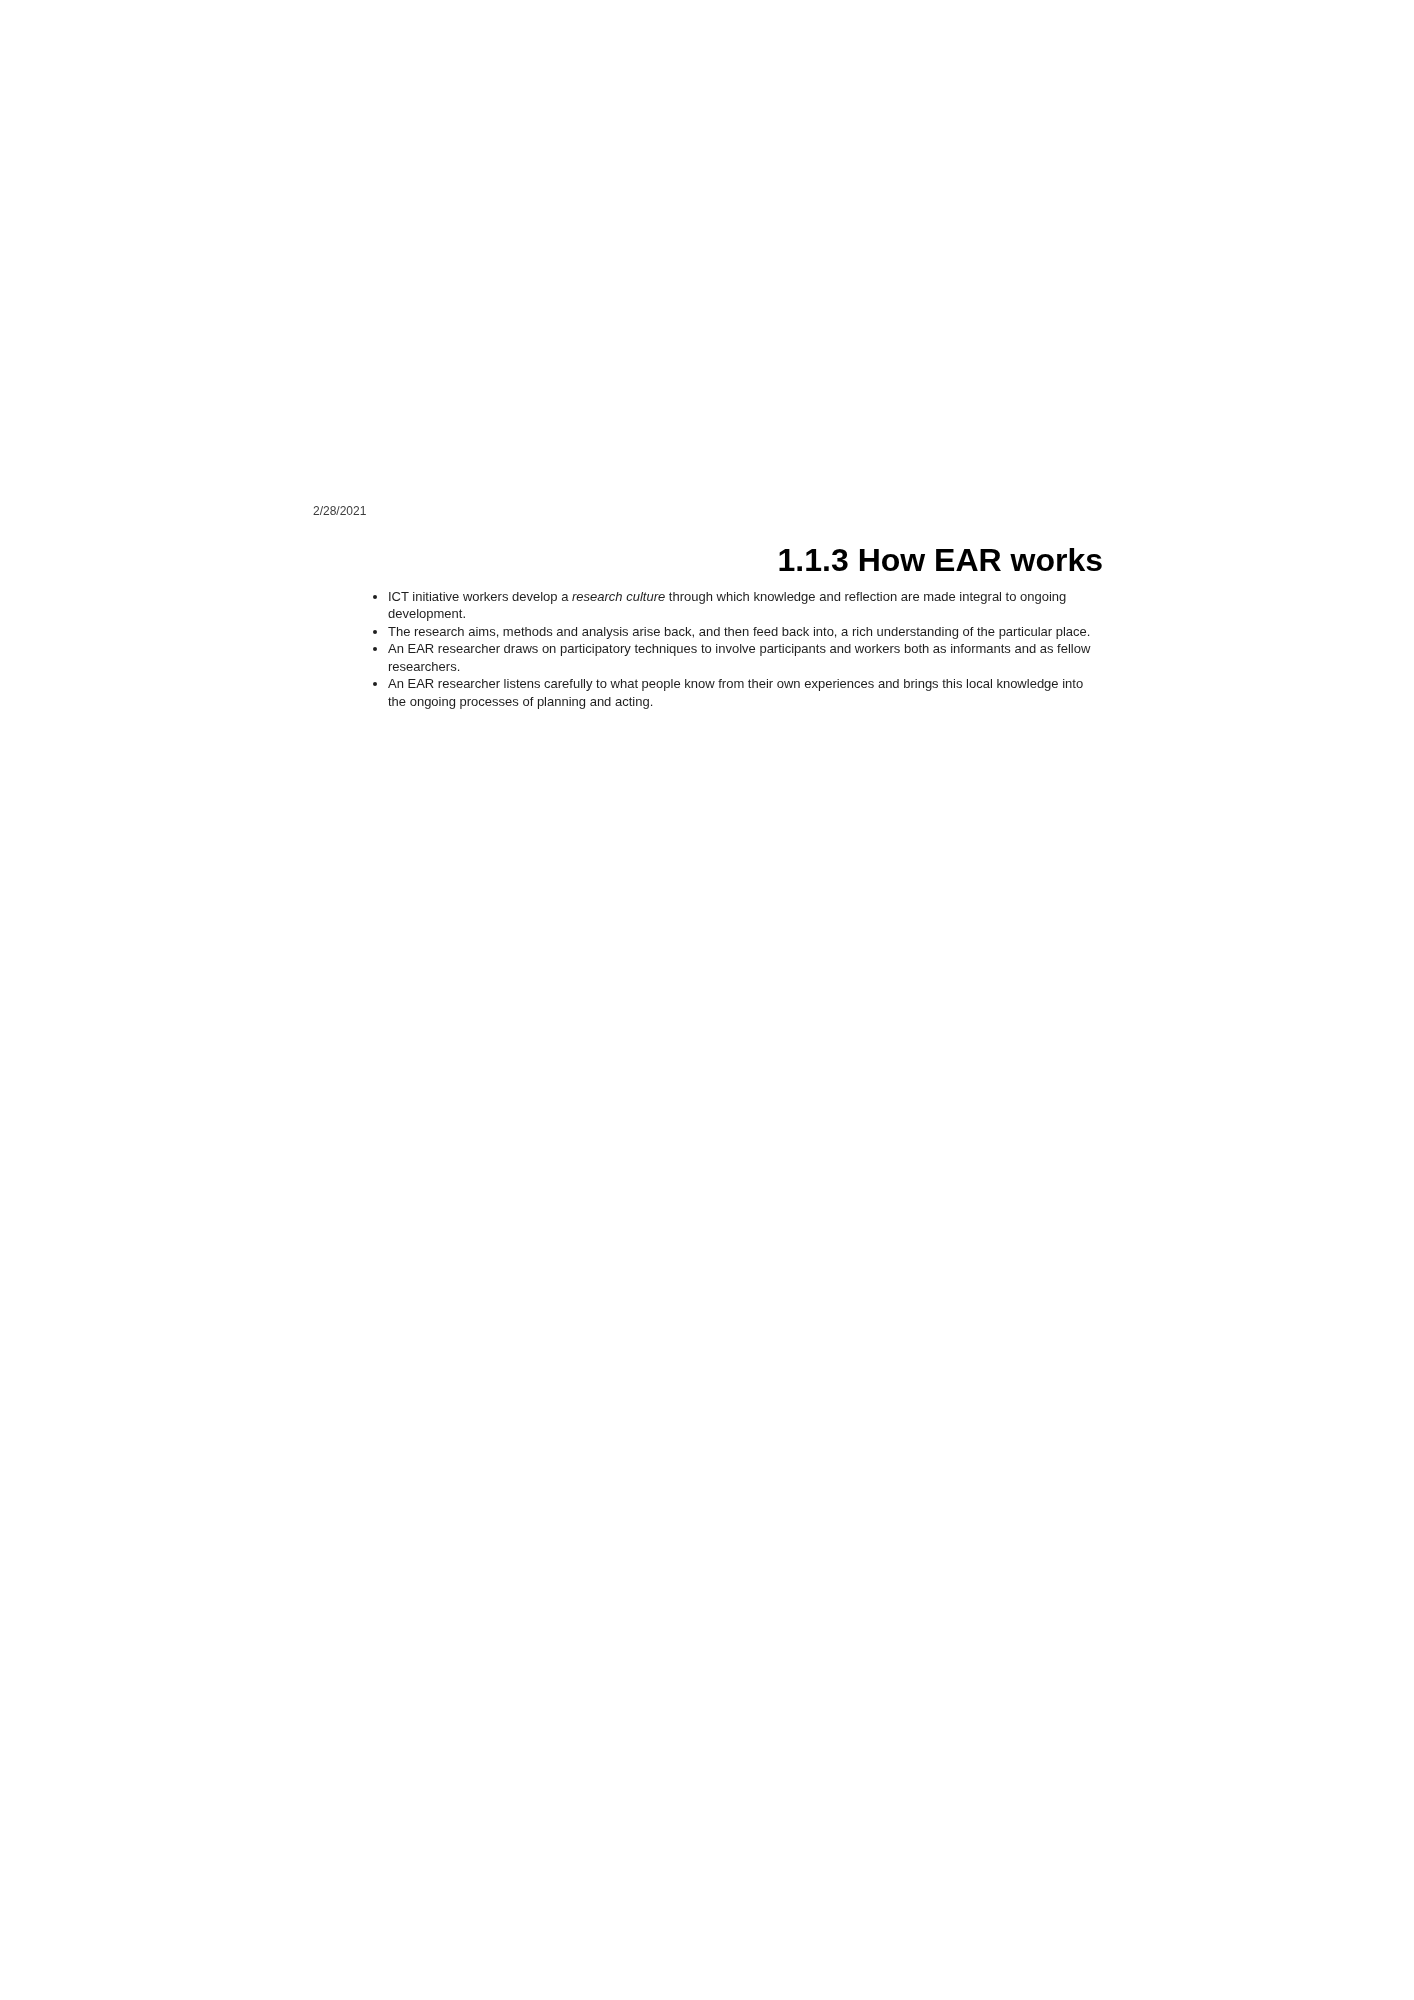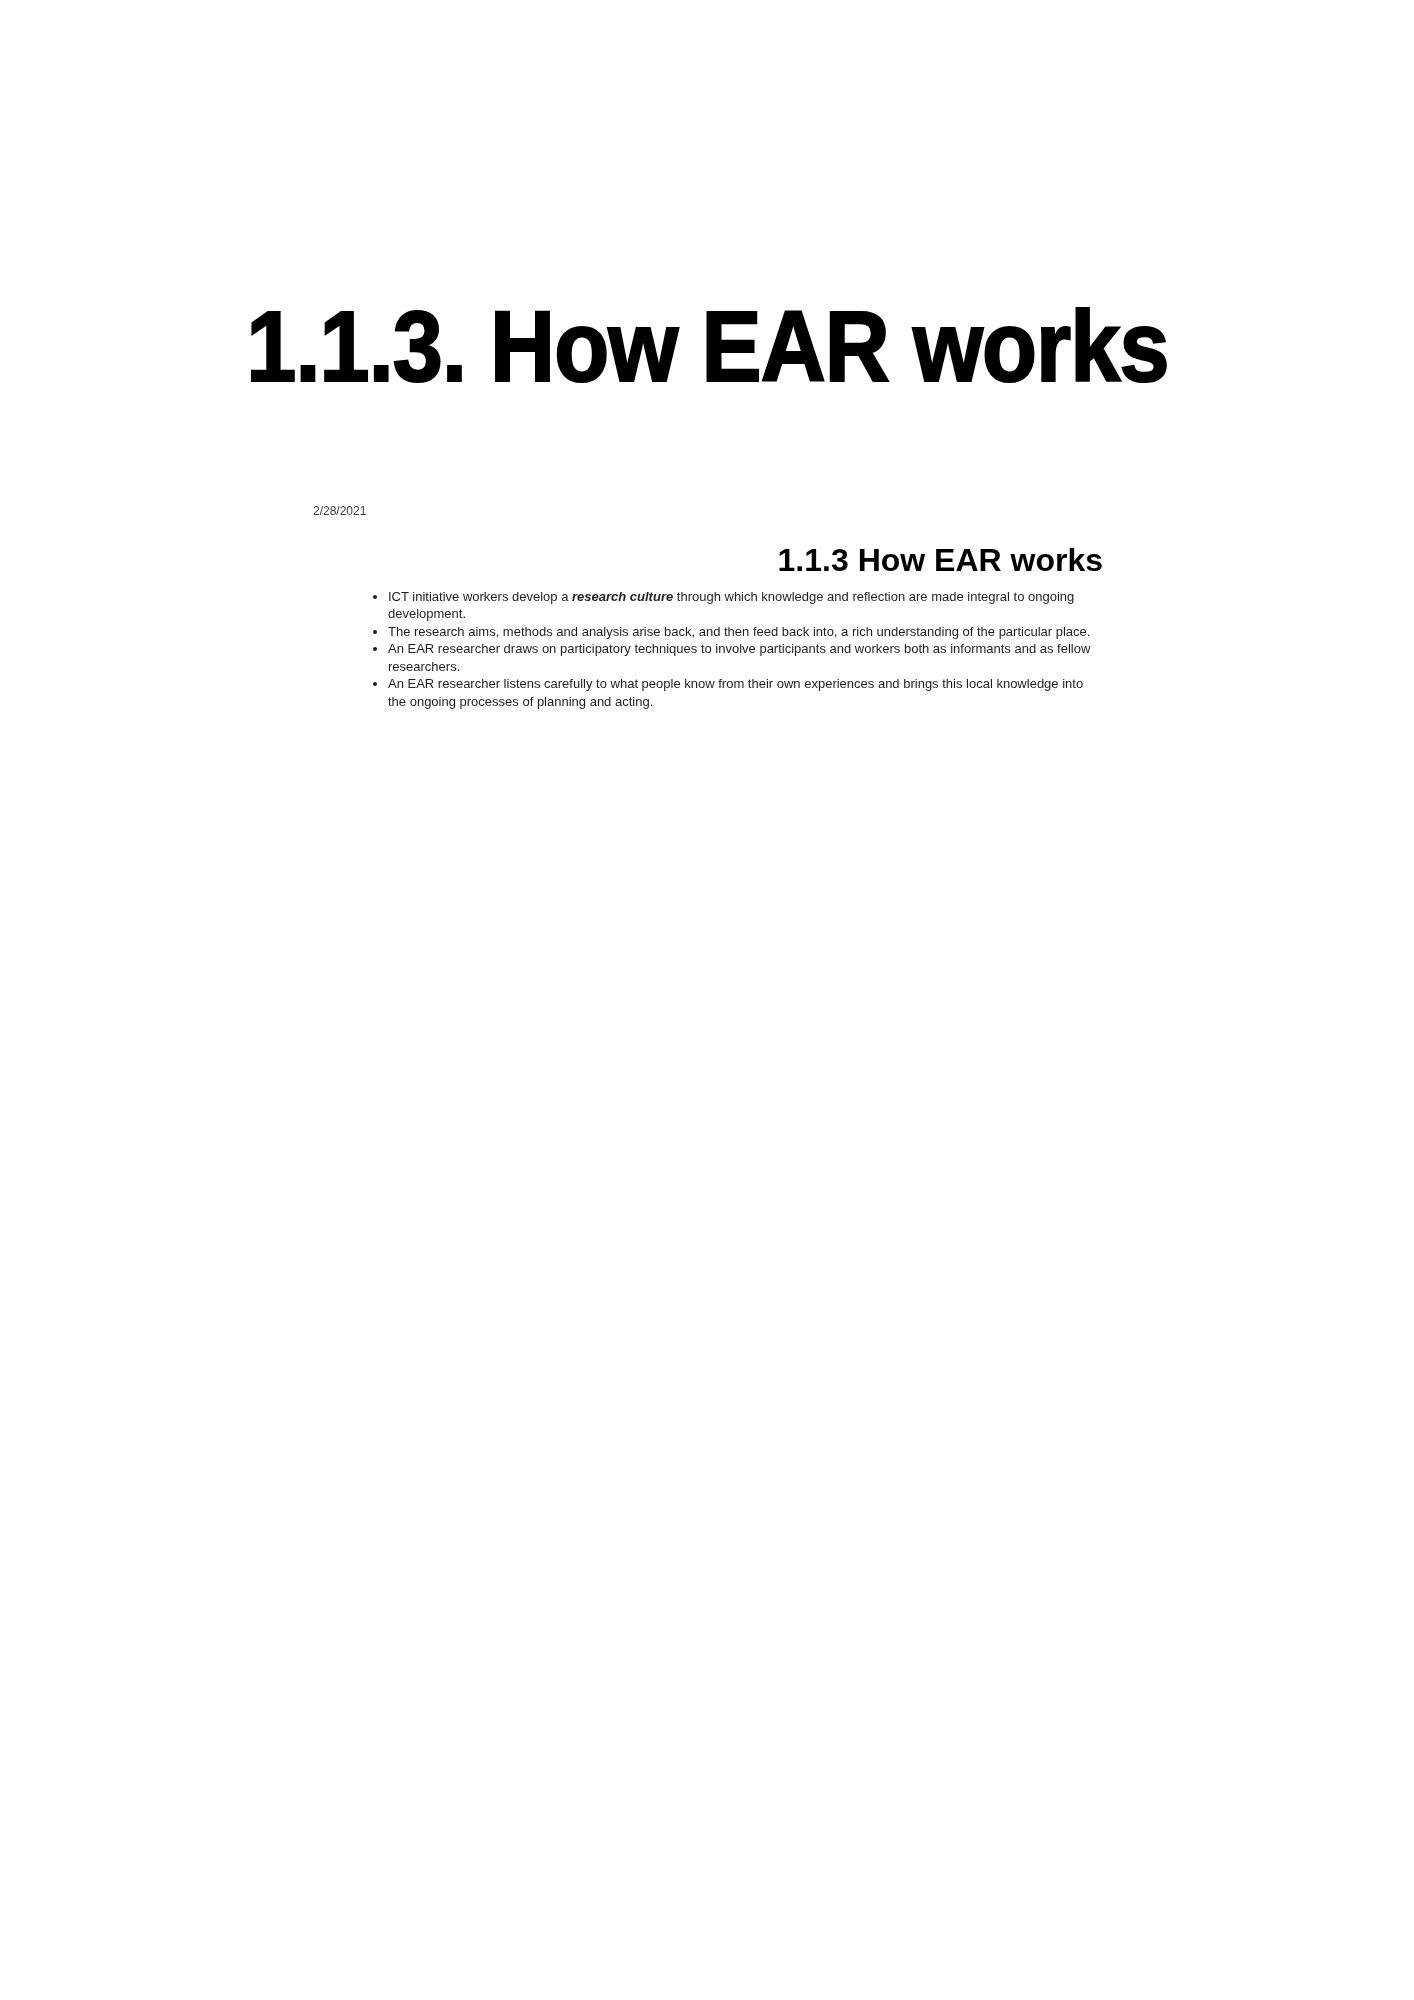--- a/index.html
+++ b/index.html
@@ -72,29 +72,27 @@
     line-height: 17.5px;
     color: #1f1f1f;
     list-style: disc outside;
   }
   .doc-bullets li {
     margin: 0;
     padding: 0;
   }
   .doc-bullets .it {
     font-style: italic;
-    font-weight: bold;
   }
 </style>
 </head>
 <body>
 
 <div class="page">
 
-  <h1 class="main-title"><span class="squeeze">1.1.3. How EAR works</span></h1>
 
   <div class="doc">
     <div class="doc-date">2/28/2021</div>
     <div class="doc-content">
       <h2 class="doc-heading">1.1.3 How EAR works</h2>
       <ul class="doc-bullets">
           <li><span>ICT initiative workers develop a </span><span class="it">research culture</span><span> through which knowledge and reflection are made integral to ongoing development.</span></li>
           <li><span>The research aims, methods and analysis arise back, and then feed back into, a rich understanding of the particular place.</span></li>
           <li><span>An EAR researcher draws on participatory techniques to involve participants and workers both as informants and as fellow researchers.</span></li>
           <li><span>An EAR researcher listens carefully to what people know from their own experiences and brings this local knowledge into the ongoing processes of planning and acting.</span></li>

